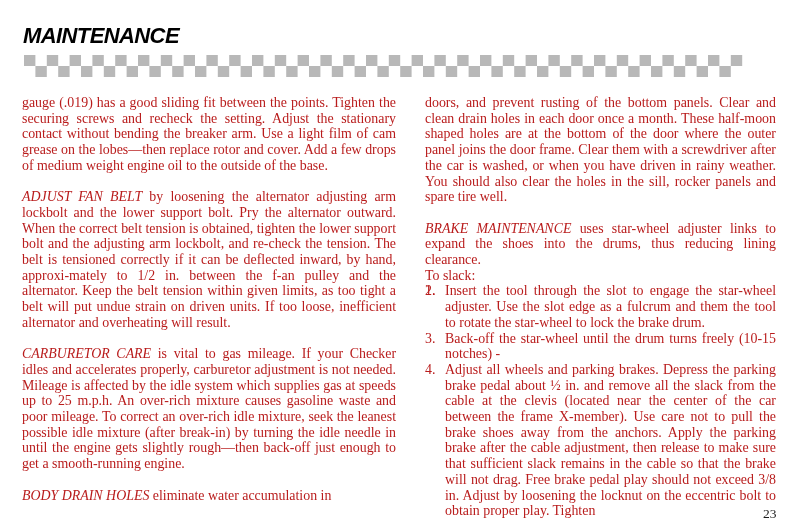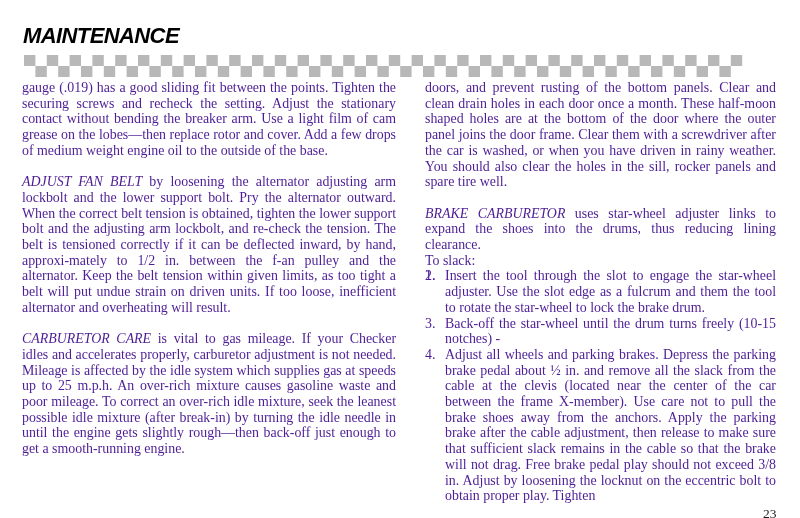--- a/index.html
+++ b/index.html
@@ -11,24 +11,24 @@
     position: absolute; left: 23px; top: 21px;
     font-family: "Liberation Sans", sans-serif;
     font-weight: bold; font-style: italic;
     font-size: 22px; letter-spacing: -0.6px; color: #000;
     line-height: 30px;
   }
   .checker {
     position: absolute; left: 24px; top: 55px; width: 740px; height: 22px;
   }
   .col {
-    position: absolute; top: 80px;
+    position: absolute; top: 95px;
     font-family: "Liberation Serif", serif;
     font-size: 13.9px; line-height: 15.7px;
-    text-align: justify; color: #4c1d95;
+    text-align: justify; color: #b91c1c;
   }
   .col.left { left: 22px; width: 374px; }
   .col.right { left: 425px; width: 351px; }
   .col p { margin: 0 0 15.7px 0; }
   .col p.tight { margin-bottom: 0; }
   .head { font-style: italic; }
   ol.steps { margin: 0; padding: 0; list-style: none; }
   ol.steps li { position: relative; padding-left: 20px; }
   ol.steps li .num { position: absolute; left: 0; top: 0; }
   .page-num {
@@ -106,25 +106,26 @@
       <rect x="684" y="0" width="11.4" height="11"></rect>
       <rect x="695.4" y="11" width="11.4" height="11"></rect>
       <rect x="706.8000000000001" y="0" width="11.4" height="11"></rect>
     </g>
 </svg>
 
 <div class="col left">
   <p>gauge (.019) has a good sliding fit between the points. Tighten the securing screws and recheck the setting. Adjust the stationary contact without bending the breaker arm. Use a light film of cam grease on the lobes—then replace rotor and cover. Add a few drops of medium weight engine oil to the outside of the base.</p>
   <p><span class="head">ADJUST FAN BELT</span><span> by loosening the alternator adjusting arm lockbolt and the lower support bolt. Pry the alternator outward. When the correct belt tension is obtained, tighten the lower support bolt and the adjusting arm lockbolt, and re-check the tension. The belt is tensioned correctly if it can be deflected inward, by hand, approxi-mately to 1/2 in. between the f-an pulley and the alternator. Keep the belt tension within given limits, as too tight a belt will put undue strain on driven units. If too loose, inefficient alternator and overheating will result.</span></p>
   <p><span class="head">CARBURETOR CARE</span><span> is vital to gas mileage. If your Checker idles and accelerates properly, carburetor adjustment is not needed. Mileage is affected by the idle system which supplies gas at speeds up to 25 m.p.h. An over-rich mixture causes gasoline waste and poor mileage. To correct an over-rich idle mixture, seek the leanest possible idle mixture (after break-in) by turning the idle needle in until the engine gets slightly rough—then back-off just enough to get a smooth-running engine.</span></p>
+  <p class="tight"><span class="head">BODY DRAIN HOLES</span><span> eliminate water accumulation in</span></p>
 </div>
 
 <div class="col right">
   <p>doors, and prevent rusting of the bottom panels. Clear and clean drain holes in each door once a month. These half-moon shaped holes are at the bottom of the door where the outer panel joins the door frame. Clear them with a screwdriver after the car is washed, or when you have driven in rainy weather. You should also clear the holes in the sill, rocker panels and spare tire well.</p>
-  <p class="tight"><span class="head">BRAKE CARBURETOR</span><span> uses star-wheel adjuster links to expand the shoes into the drums, thus reducing lining clearance.</span></p>
+  <p class="tight"><span class="head">BRAKE MAINTENANCE</span><span> uses star-wheel adjuster links to expand the shoes into the drums, thus reducing lining clearance.</span></p>
   <div>To slack:</div>
   <ol class="steps">
     <li><span class="num">1.</span></li>
     <li><span class="num">2.</span><span>Insert the tool through the slot to engage the star-wheel adjuster. Use the slot edge as a fulcrum and them the tool to rotate the star-wheel to lock the brake drum.</span></li>
     <li><span class="num">3.</span><span>Back-off the star-wheel until the drum turns freely (10-15 notches) -</span></li>
     <li><span class="num">4.</span><span>Adjust all wheels and parking brakes. Depress the parking brake pedal about ½ in. and remove all the slack from the cable at the clevis (located near the center of the car between the frame X-member). Use care not to pull the brake shoes away from the anchors. Apply the parking brake after the cable adjustment, then release to make sure that sufficient slack remains in the cable so that the brake will not drag. Free brake pedal play should not exceed 3/8 in. Adjust by loosening the locknut on the eccentric bolt to obtain proper play. Tighten</span></li>
   </ol>
 </div>
 
 <div class="page-num">23</div>

